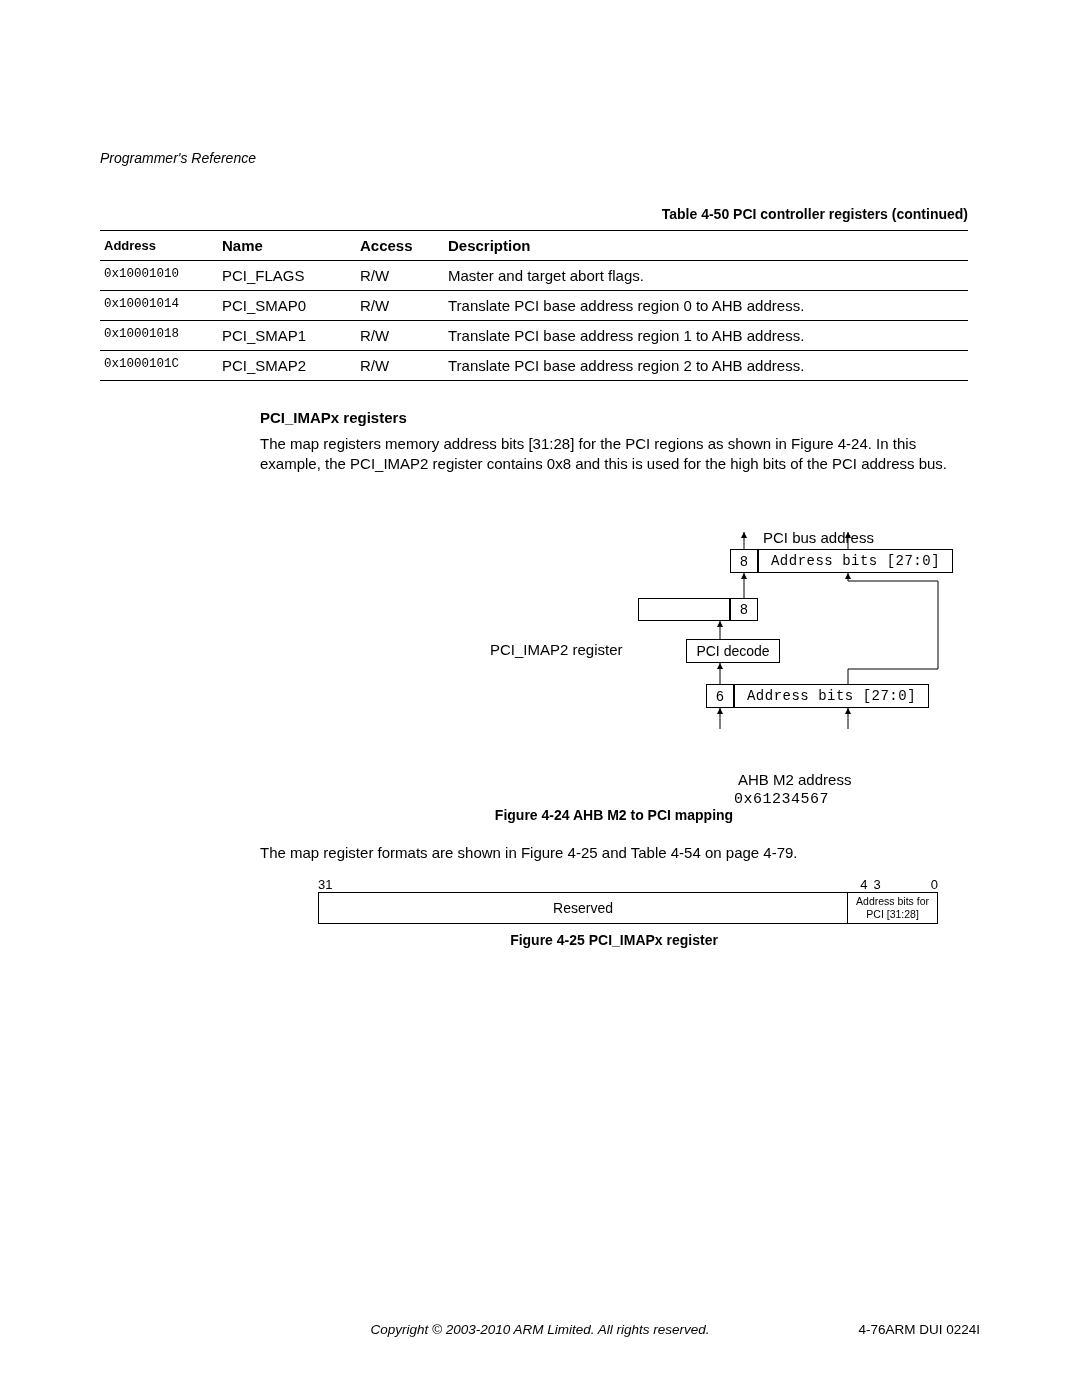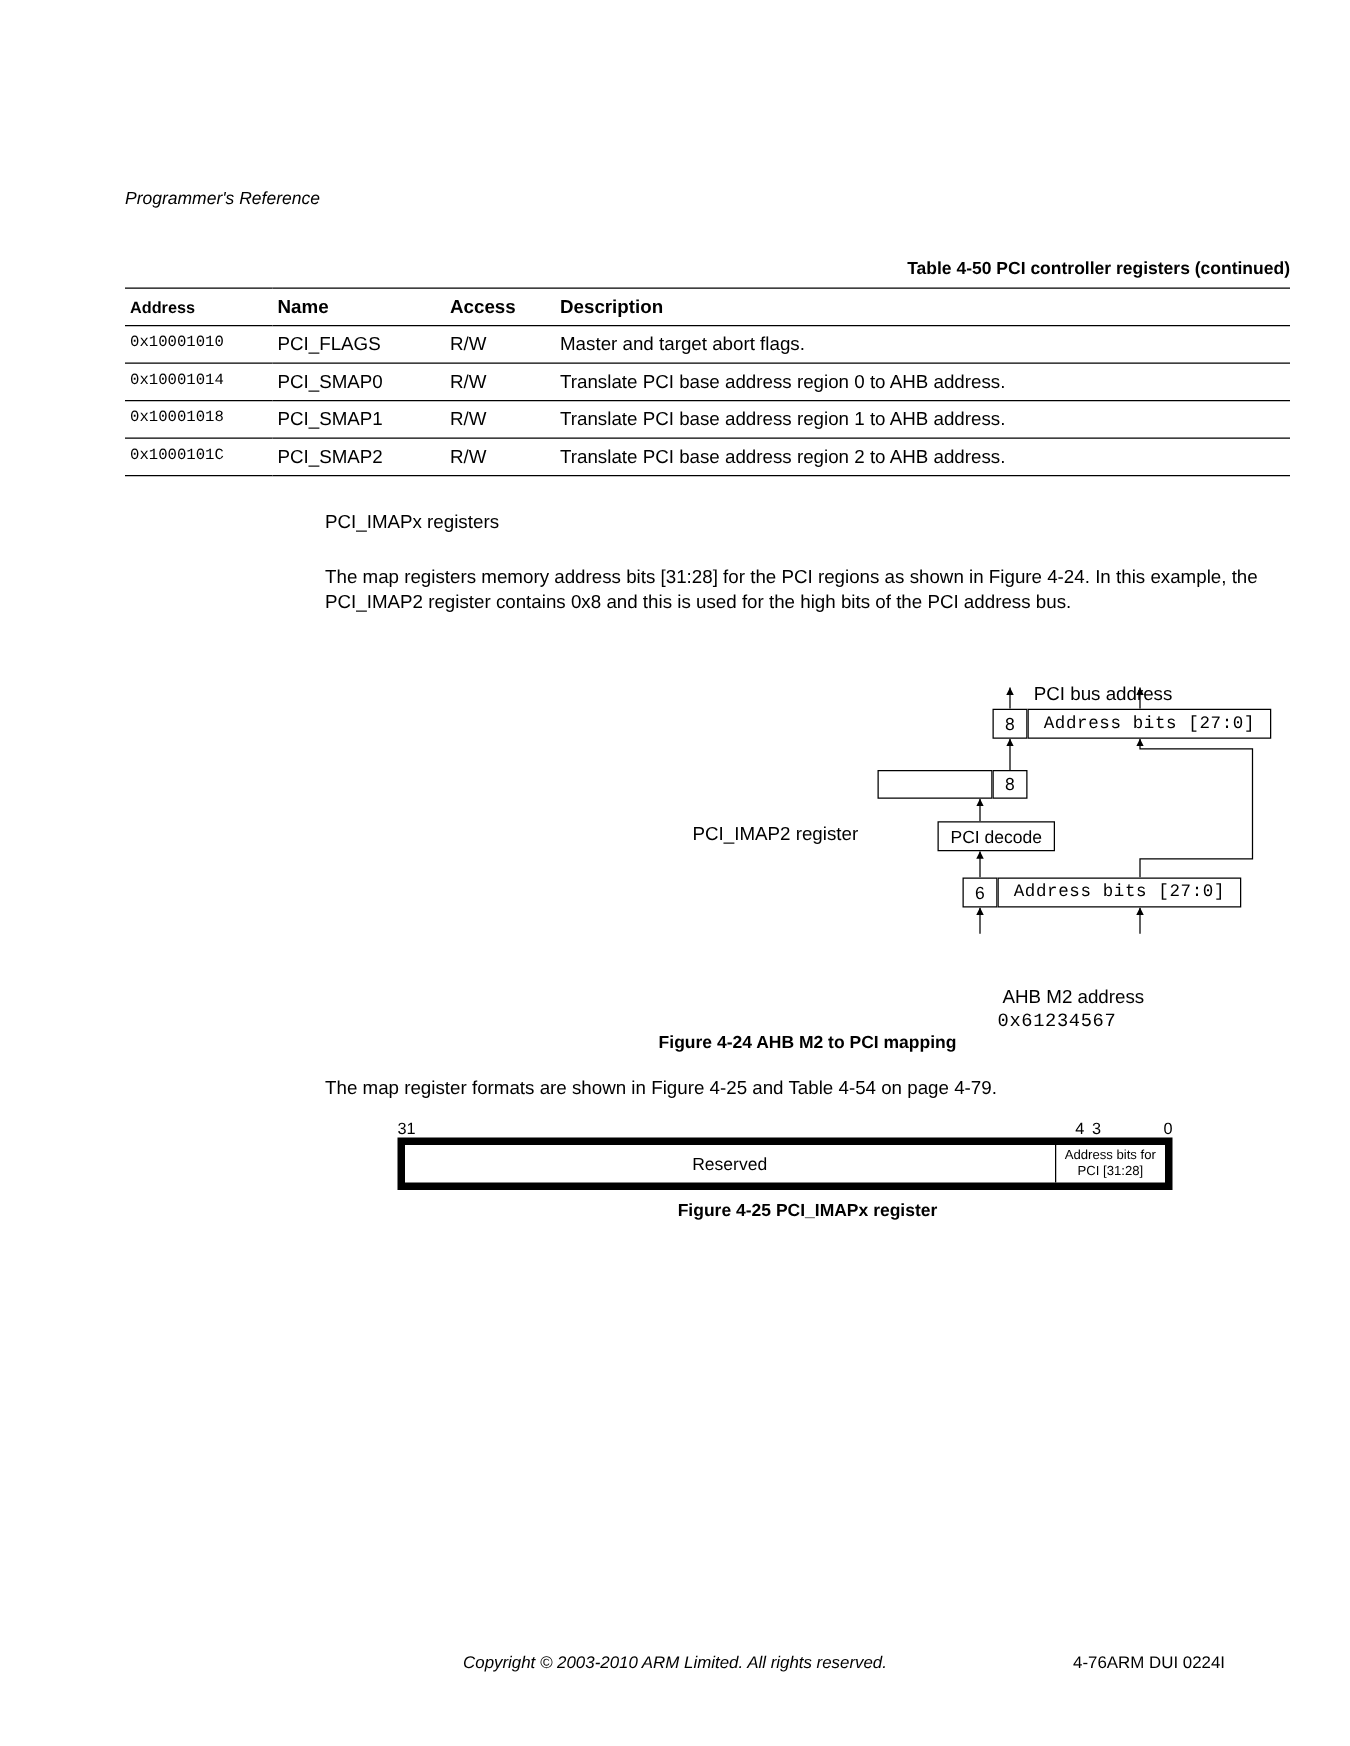--- a/index.html
+++ b/index.html
@@ -7,21 +7,21 @@
     padding: 0;
     background: #fff;
     font-family: Arial, Helvetica, sans-serif;
     color: #000;
     font-size: 15px;
   }
   .page {
     width: 1080px;
     height: 1397px;
     box-sizing: border-box;
-    padding: 150px 48px 60px 100px;
+    padding: 150px 112px 60px 100px;
     position: relative;
   }
   .running-head {
     font-style: italic;
     font-size: 14px;
     margin-bottom: 40px;
   }
   .table-caption {
     text-align: right;
     font-weight: bold;
@@ -51,22 +51,22 @@
   .col-addr   { width: 110px; font-family: Arial, Helvetica, sans-serif; font-size: 13px; }
   .col-name   { width: 130px; }
   .col-access { width: 80px; }
   .mono-small { font-family: "Courier New", monospace; font-size: 12.5px; }
   .section {
     margin-left: 160px;
     margin-top: 28px;
   }
   .section h4 {
     font-size: 15px;
-    font-weight: normal;
-    margin: 0 0 26px 0;
+    font-weight: bold;
+    margin: 0 0 8px 0;
   }
   .section p {
     margin: 0 0 14px 0;
     line-height: 1.35;
   }
   .fig-caption {
     text-align: center;
     font-weight: bold;
     font-size: 14px;
     margin: 8px 0 20px 0;
@@ -106,22 +106,22 @@
   }
   .fig25 .bits {
     display: flex;
     font-size: 13px;
     justify-content: space-between;
     align-items: center;
   }
   .fig25 .bits .spacer { flex: 1; }
   .fig25 .fields {
     display: flex;
-    border: 6px solid #000000;
-    height: 42px;
+    border: 1px solid #000000;
+    height: 32px;
     box-sizing: border-box;
   }
   .fig25 .reserved {
     flex: 28;
     display: flex;
     align-items: center;
     justify-content: center;
     font-size: 14px;
     border-right: 1px solid #000;
   }

